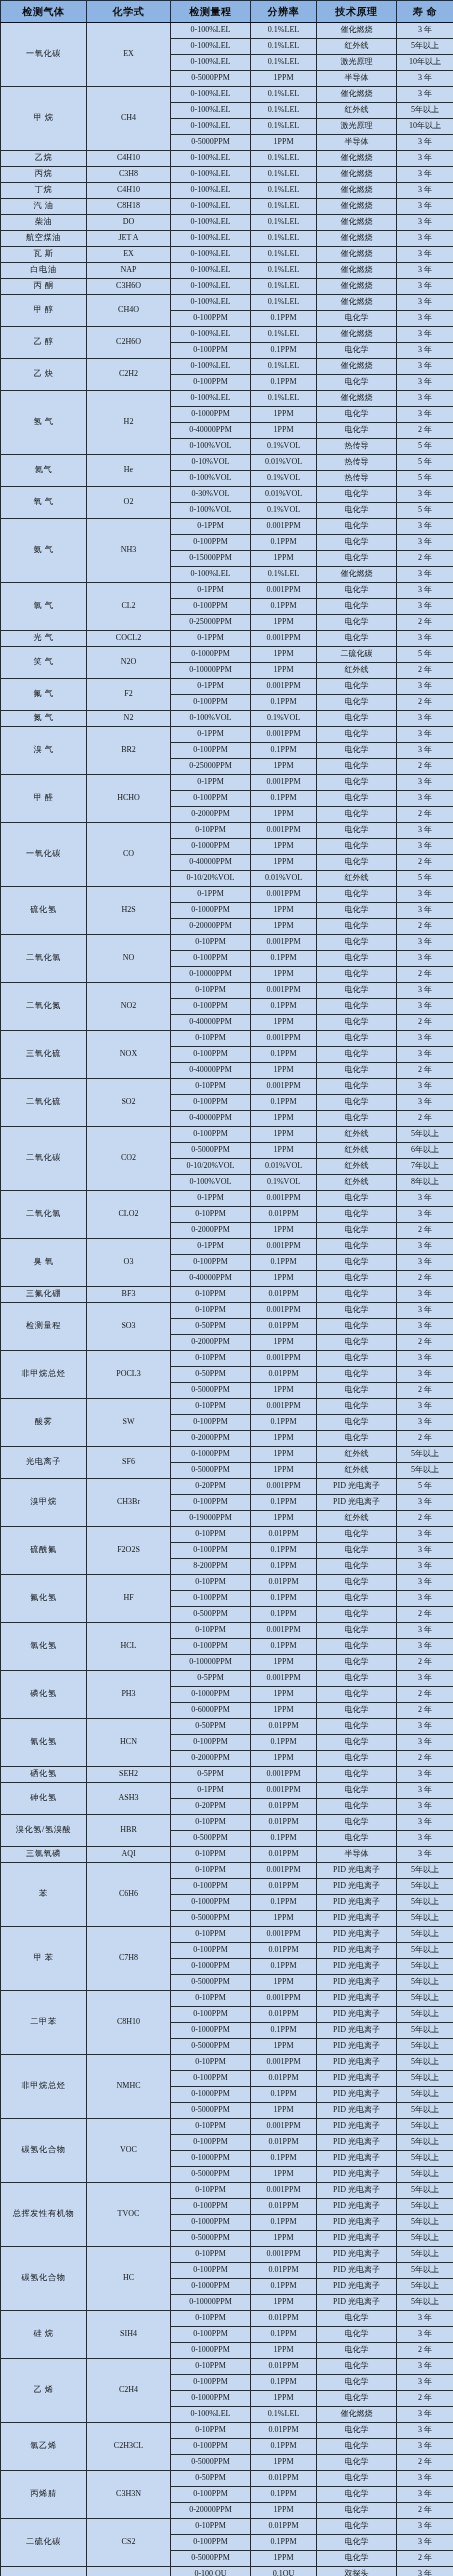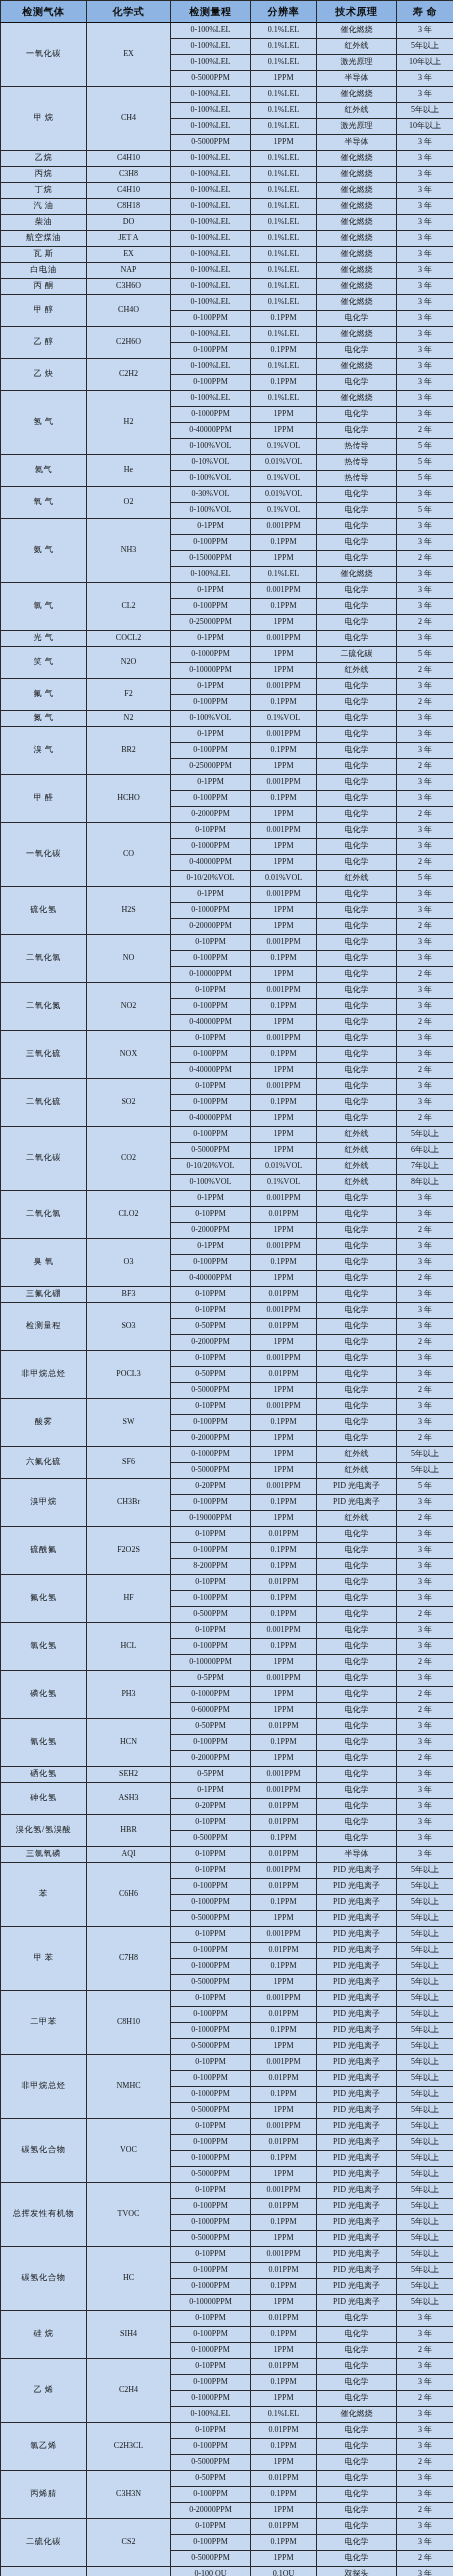--- a/index.html
+++ b/index.html
@@ -667,21 +667,21 @@
           <td>电化学</td>
           <td>3 年</td>
         </tr>
         <tr>
           <td>0-2000PPM</td>
           <td>1PPM</td>
           <td>电化学</td>
           <td>2 年</td>
         </tr>
         <tr class="group-start">
-          <td rowspan="2" class="gas">六氟化硫</td>
+          <td rowspan="2" class="gas">光电离子</td>
           <td rowspan="2" class="formula">SF6</td>
           <td>0-1000PPM</td>
           <td>1PPM</td>
           <td>红外线</td>
           <td>5年以上</td>
         </tr>
         <tr>
           <td>0-5000PPM</td>
           <td>1PPM</td>
           <td>红外线</td>

